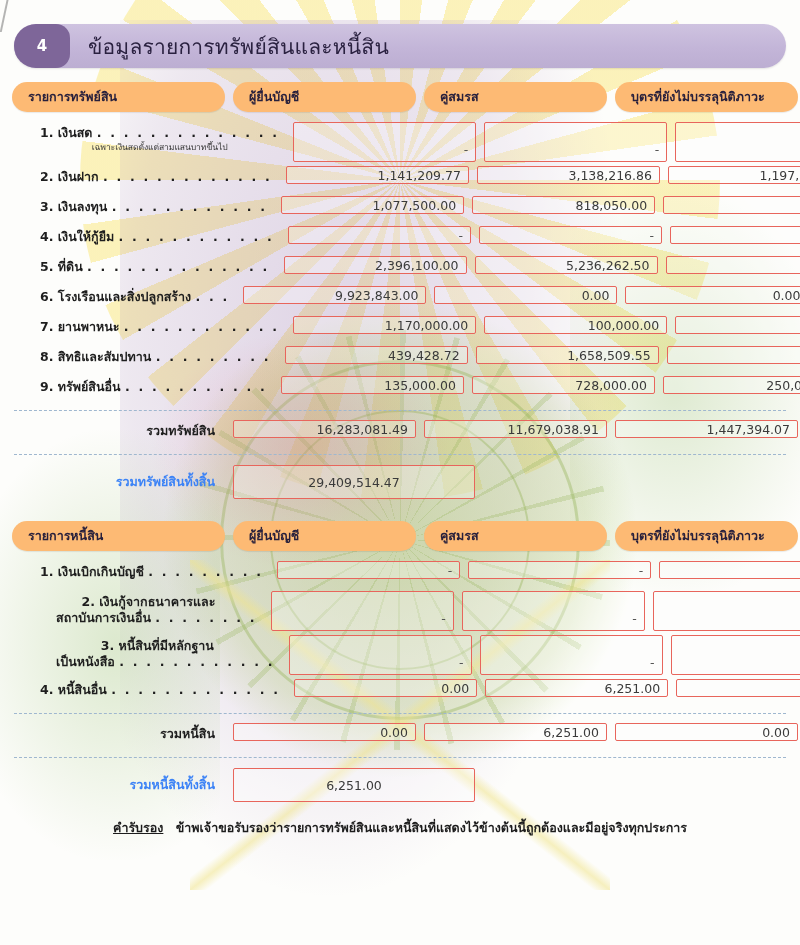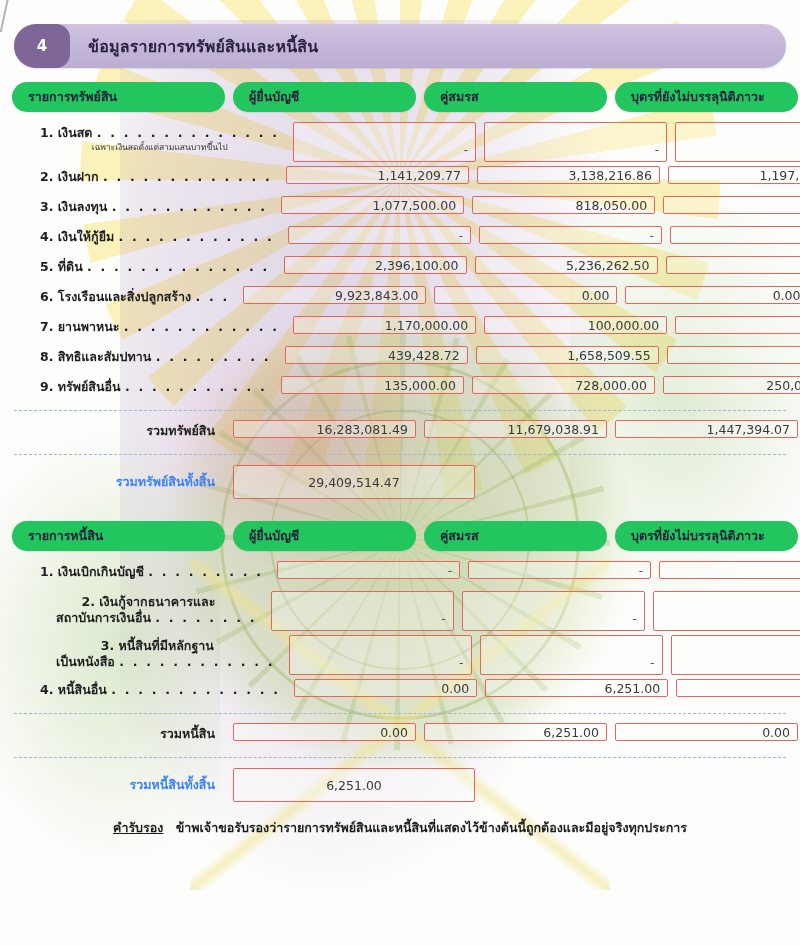--- a/index.html
+++ b/index.html
@@ -112,22 +112,22 @@
     border-radius: 22px 14px 14px 22px;
     background: #7e6699;
     color: #ffffff;
     font-size: 15px;
     font-weight: bold;
     display: flex; align-items: center; justify-content: center;
     flex: 0 0 auto;
   }
   .banner-title {
     margin-left: 18px;
-    font-size: 16px;
-    font-weight: bold;
+    font-size: 21px;
+    font-weight: normal;
     color: #2a2140;
     letter-spacing: .2px;
   }
 
   .intro {
     margin: 20px 0 0 0;
     text-align: center;
     font-size: 11.5px;
     color: #2b2b2b;
     font-weight: bold;
@@ -138,21 +138,21 @@
   .table-block { margin-top: 14px; padding: 0 12px; }
 
   .thead {
     display: flex;
     gap: 8px;
     align-items: stretch;
   }
   .th {
     height: 30px;
     border-radius: 15px;
-    background: #22c55e;
+    background: #fdba74;
     color: #28203c;
     font-size: 12.5px;
     font-weight: bold;
     display: flex;
     align-items: center;
     padding-left: 16px;
     box-shadow: 0 1px 1px rgba(0,0,0,0.08);
   }
   .th.c0 { flex: 0 0 213px; }
   .th.c1 { flex: 0 0 183px; }

